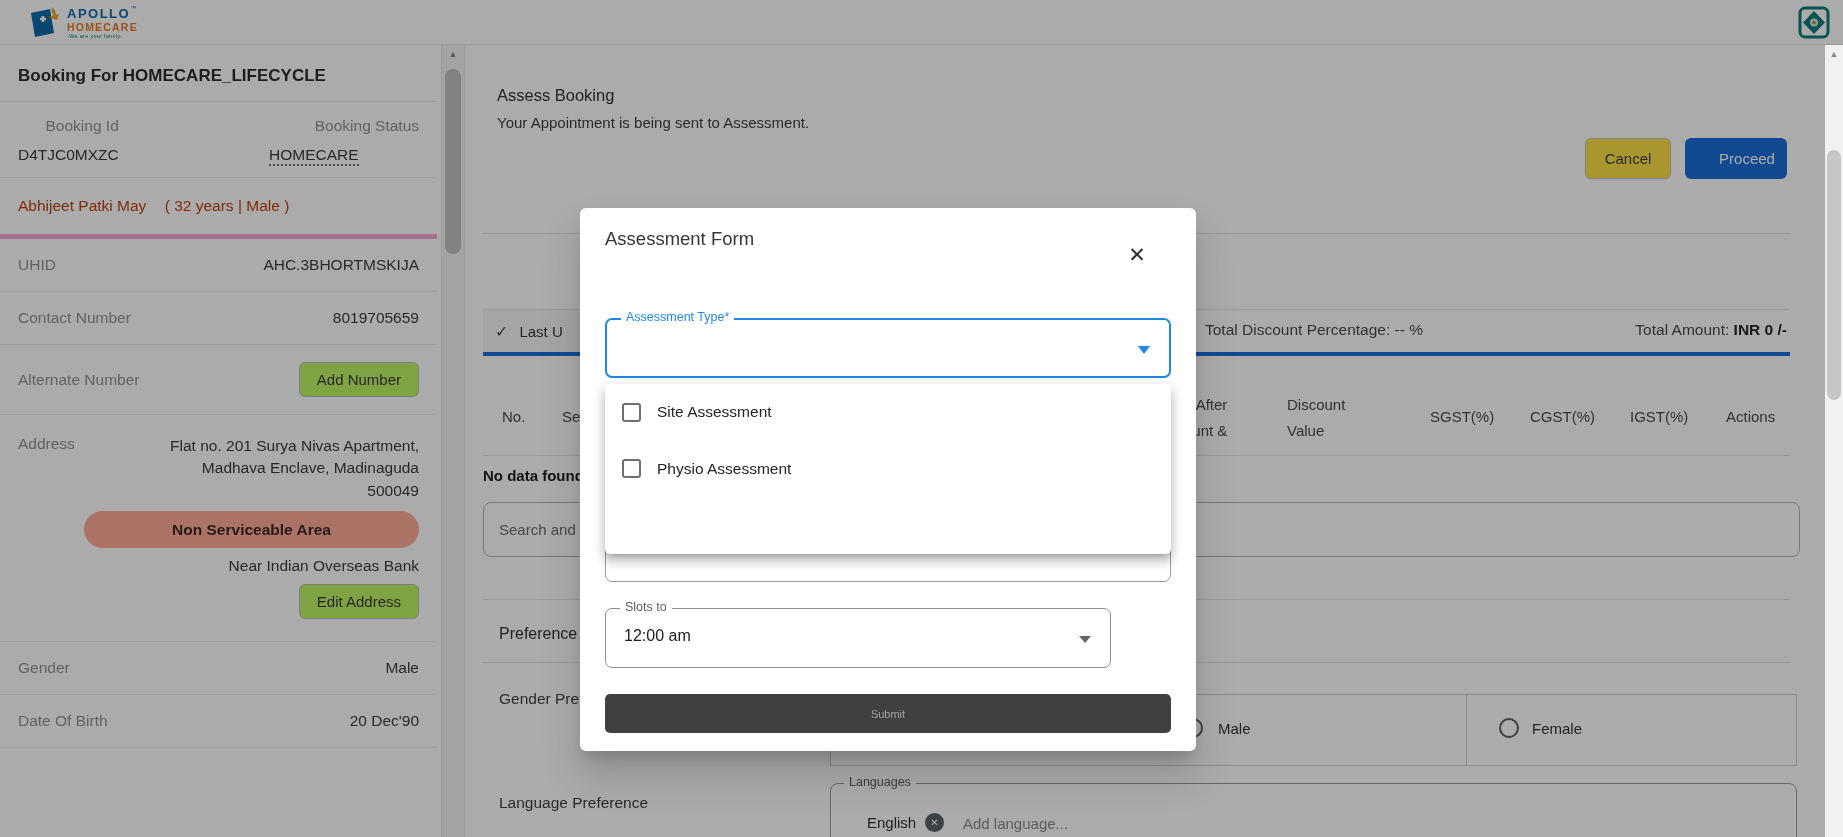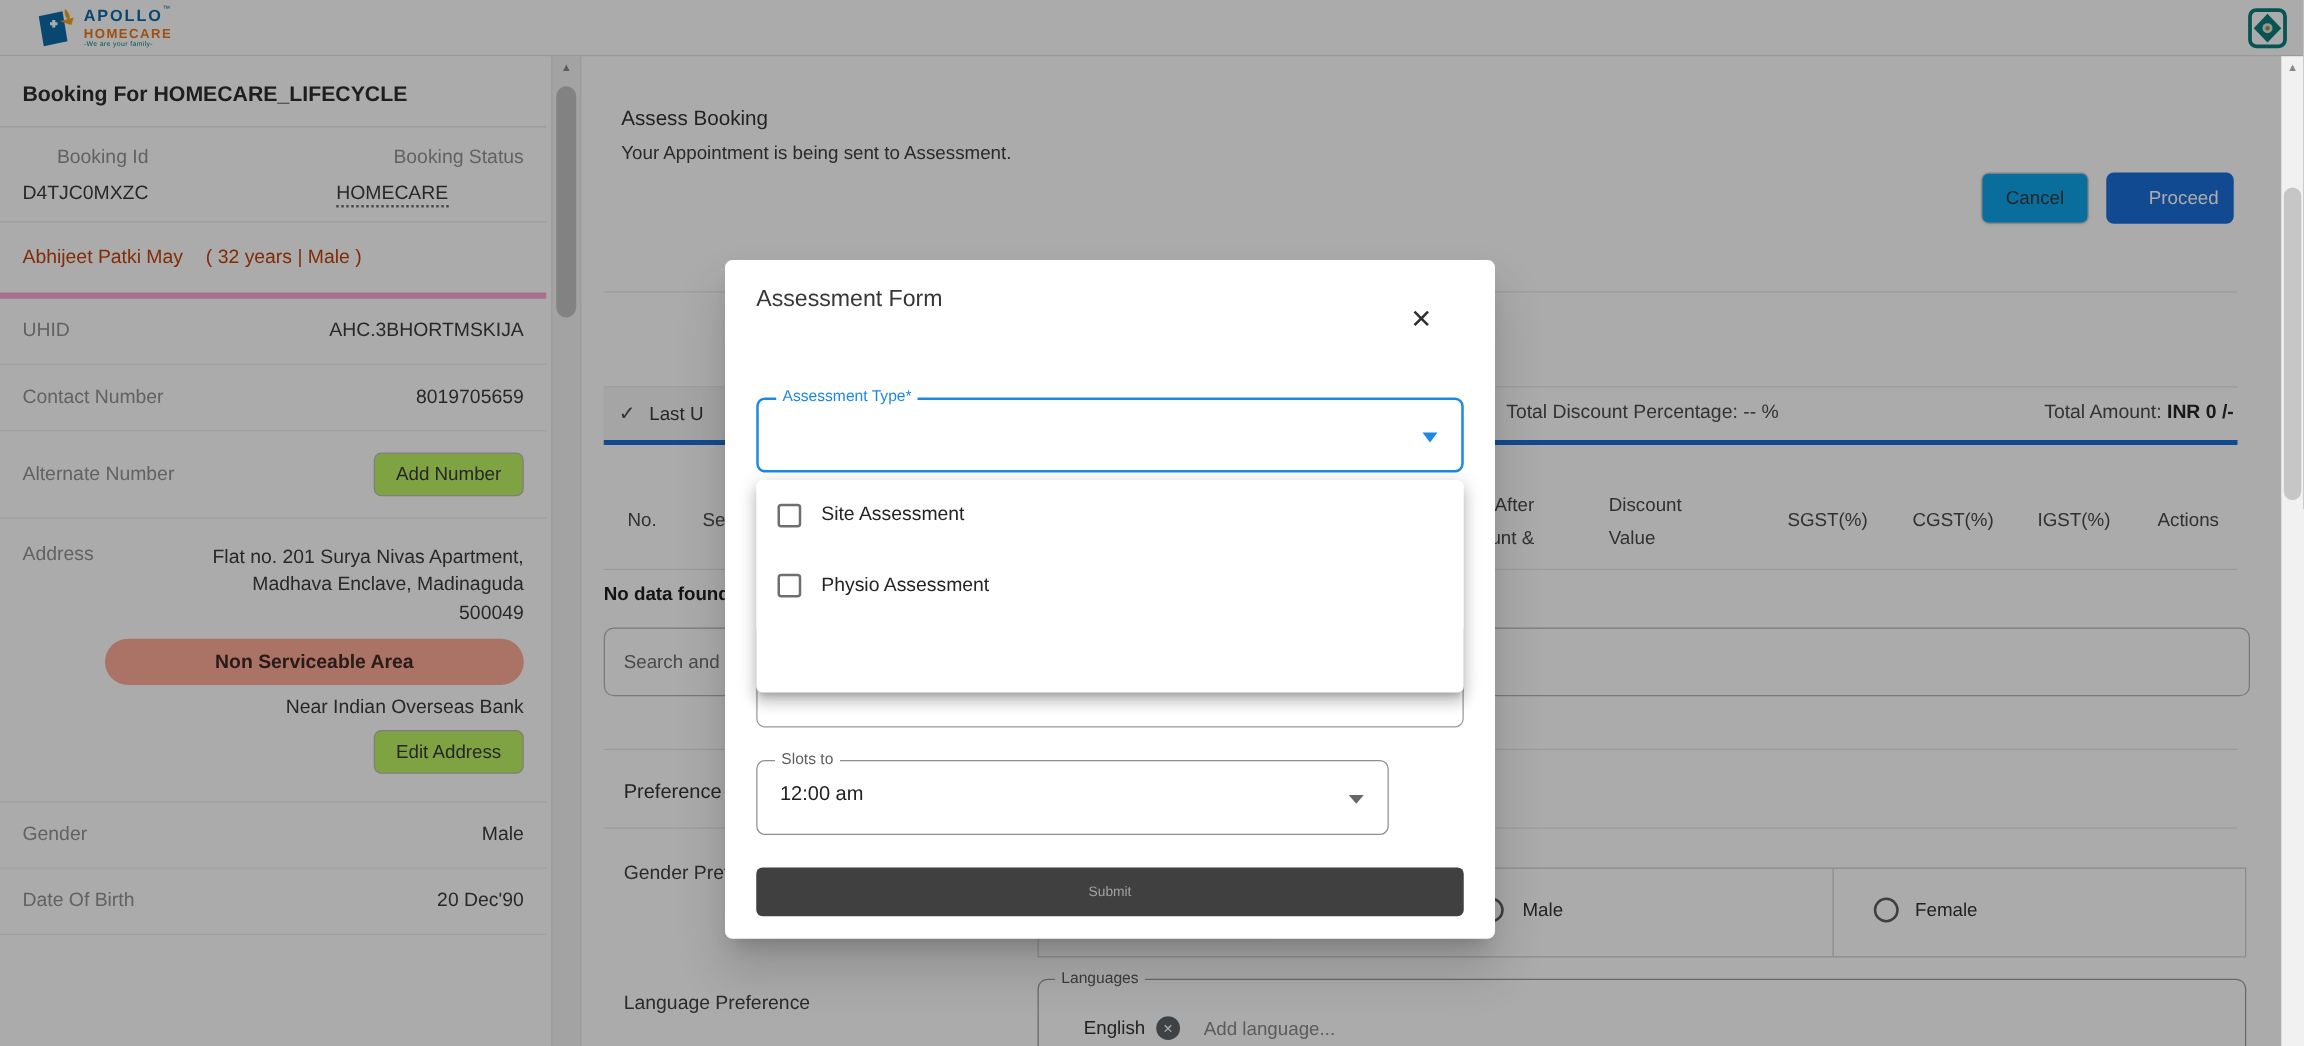--- a/index.html
+++ b/index.html
@@ -41,21 +41,21 @@
 
   
   .inner-scroll { position:absolute; left:441px; top:45px; width:24px; height:792px; background:#f3f3f3; border-left:1px solid #e7e7e7; border-right:1px solid #e7e7e7; }
   .scroll-up { position:absolute; top:4px; left:0; width:100%; text-align:center; font-size:9px; color:#8a8a8a; }
   .inner-thumb { position:absolute; left:3px; top:24px; width:16px; height:185px; background:#c2c2c2; border-radius:8px; }
 
   
   .assess-title { left:497px; top:86px; font-size:16.5px; color:#333; }
   .assess-sub { left:497px; top:114px; font-size:15px; color:#3f3f3f; }
   .btn { border-radius:6px; font-size:15px; display:flex; align-items:center; justify-content:center; font-family:inherit; cursor:pointer; }
-  .btn-cancel { left:1585px; top:138px; width:86px; height:41px; background:#0ea5e9; border:1px solid #c6c6c6; color:#3a3a3a; box-shadow:0 1px 2px rgba(0,0,0,.08); }
+  .btn-cancel { left:1585px; top:138px; width:86px; height:41px; background:#fde047; border:1px solid #c6c6c6; color:#3a3a3a; box-shadow:0 1px 2px rgba(0,0,0,.08); }
   .btn-proceed { left:1685px; top:138px; width:102px; height:41px; background:#1c6fd9; border:none; color:#fff;padding-left:22px; }
   .hdiv { height:1px; background:#e8e8e8; }
   .tab { left:483px; top:310px; width:200px; height:42px; background:#f6f6f6; display:flex; align-items:center; gap:11px; padding-left:12px; font-size:15px; color:#3a3a3a; }
   .tab-check { font-size:16px; color:#4d4d4d; }
   .totals { left:1205px; top:321px; width:582px; display:flex; justify-content:space-between; font-size:15.5px; color:#4c4c4c; }
   .totals b { color:#262626; font-weight:bold; }
   .blue-line { left:483px; top:352px; width:1307px; height:4px; background:#1c6fd9; }
   .th { font-size:15px; color:#4a4a4a; line-height:26px; }
   .no-data { left:483px; top:467px; font-size:15px; font-weight:bold; color:#1f1f1f; }
   .search-box { left:483px; top:502px; width:1317px; height:55px; border:1px solid #b5b5b5; border-radius:8px; display:flex; align-items:center; }

